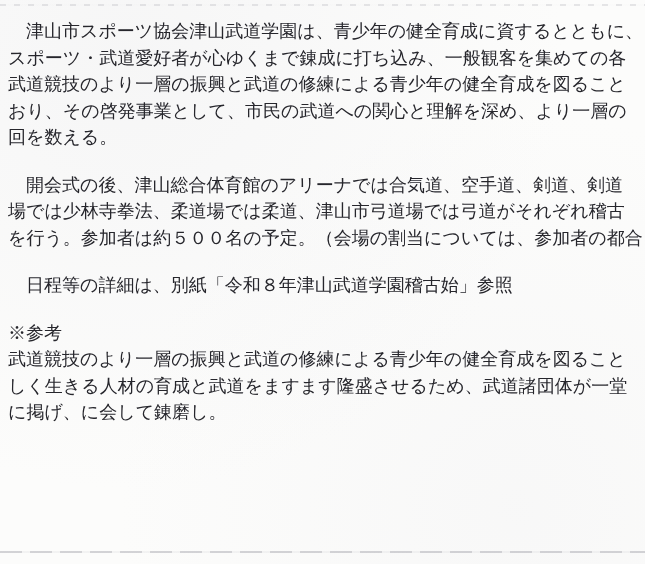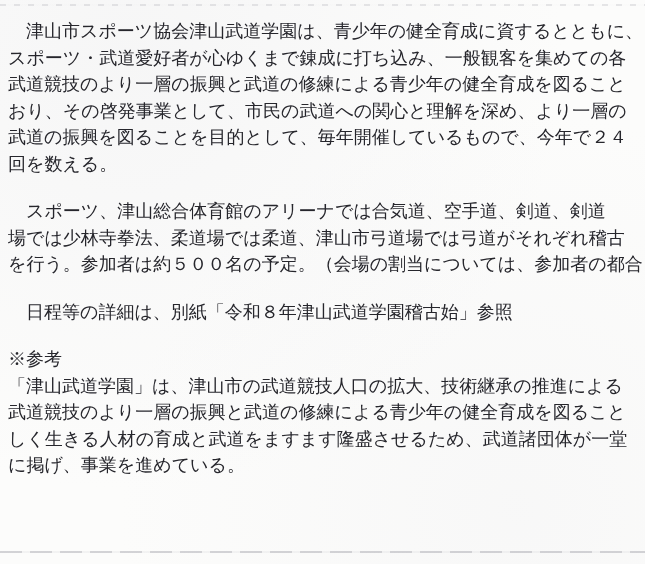--- a/index.html
+++ b/index.html
@@ -68,38 +68,36 @@
 <div class="page">
   <div class="scan-line scan-line-top"></div>
 
   <div class="doc">
 
     <div class="para">
       <div class="line">　津山市スポーツ協会津山武道学園は、青少年の健全育成に資するとともに、</div>
       <div class="line">スポーツ・武道愛好者が心ゆくまで錬成に打ち込み、一般観客を集めての各</div>
       <div class="line">武道競技のより一層の振興と武道の修練による青少年の健全育成を図ること</div>
       <div class="line">おり、その啓発事業として、市民の武道への関心と理解を深め、より一層の</div>
-      <div class="line">武道の振興を図ることを目的として、毎年開催しているもので、今年で２４</div>
       <div class="line">回を数える。</div>
     </div>
 
     <div class="para">
-      <div class="line">　スポーツ、津山総合体育館のアリーナでは合気道、空手道、剣道、剣道</div>
+      <div class="line">　開会式の後、津山総合体育館のアリーナでは合気道、空手道、剣道、剣道</div>
       <div class="line">場では少林寺拳法、柔道場では柔道、津山市弓道場では弓道がそれぞれ稽古</div>
       <div class="line">を行う。参加者は約５００名の予定。（会場の割当については、参加者の都合</div>
     </div>
 
     <div class="para">
       <div class="line">　日程等の詳細は、別紙「令和８年津山武道学園稽古始」参照</div>
     </div>
 
     <div class="para">
       <div class="line">※参考</div>
-      <div class="line">「津山武道学園」は、津山市の武道競技人口の拡大、技術継承の推進による</div>
       <div class="line">武道競技のより一層の振興と武道の修練による青少年の健全育成を図ること</div>
       <div class="line">しく生きる人材の育成と武道をますます隆盛させるため、武道諸団体が一堂</div>
-      <div class="line">に掲げ、事業を進めている。</div>
+      <div class="line">に掲げ、に会して錬磨し。</div>
     </div>
 
   </div>
 
   <div class="scan-line scan-line-bottom"></div>
 </div>
 
 </body></html>

